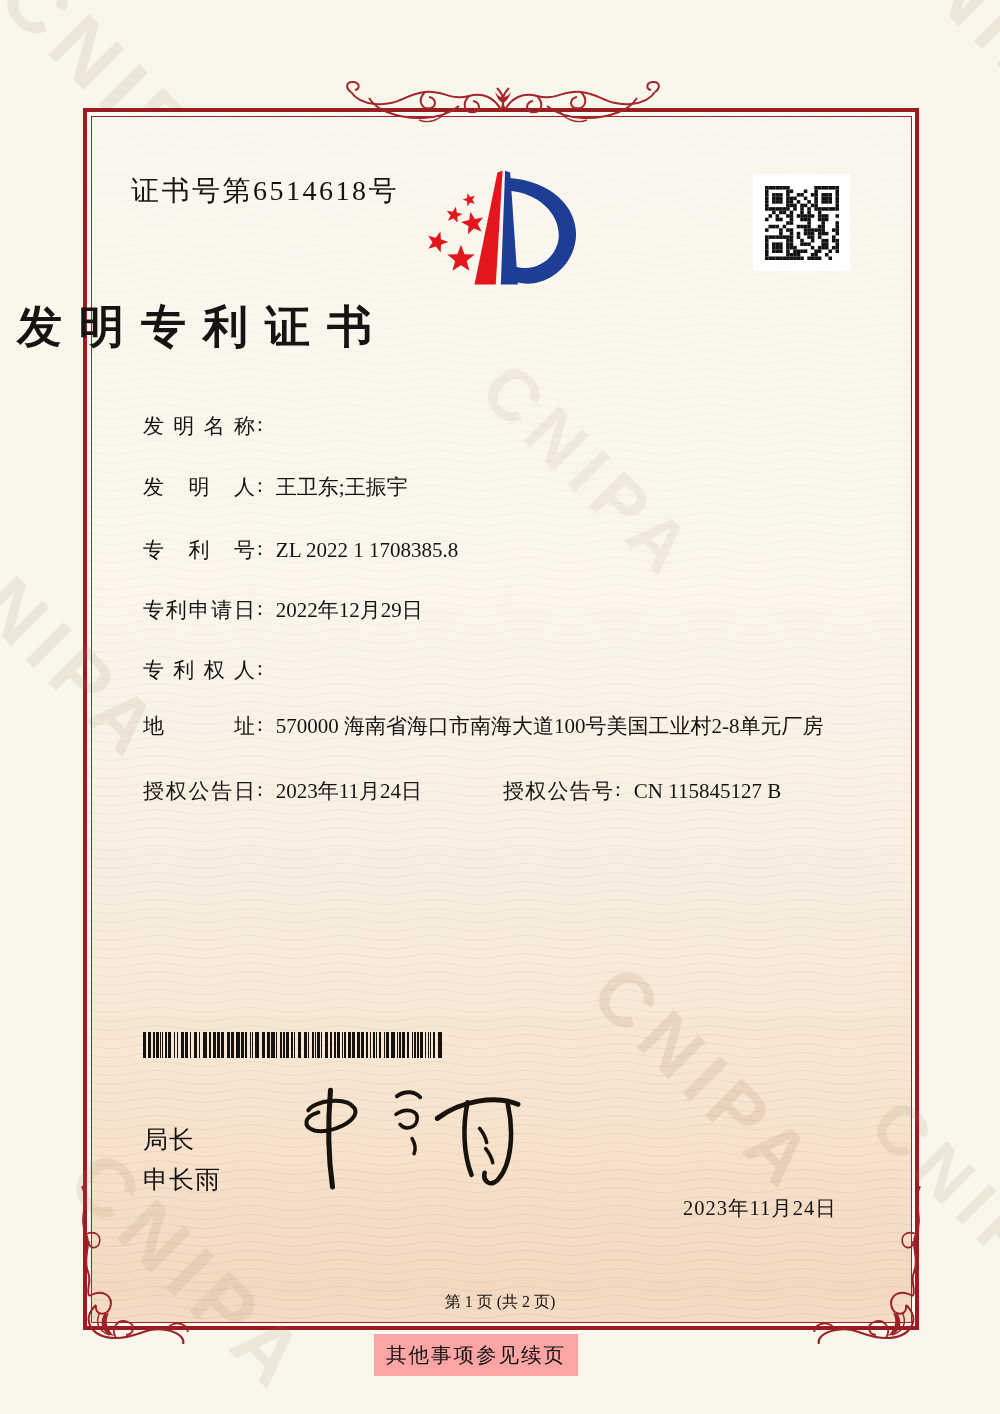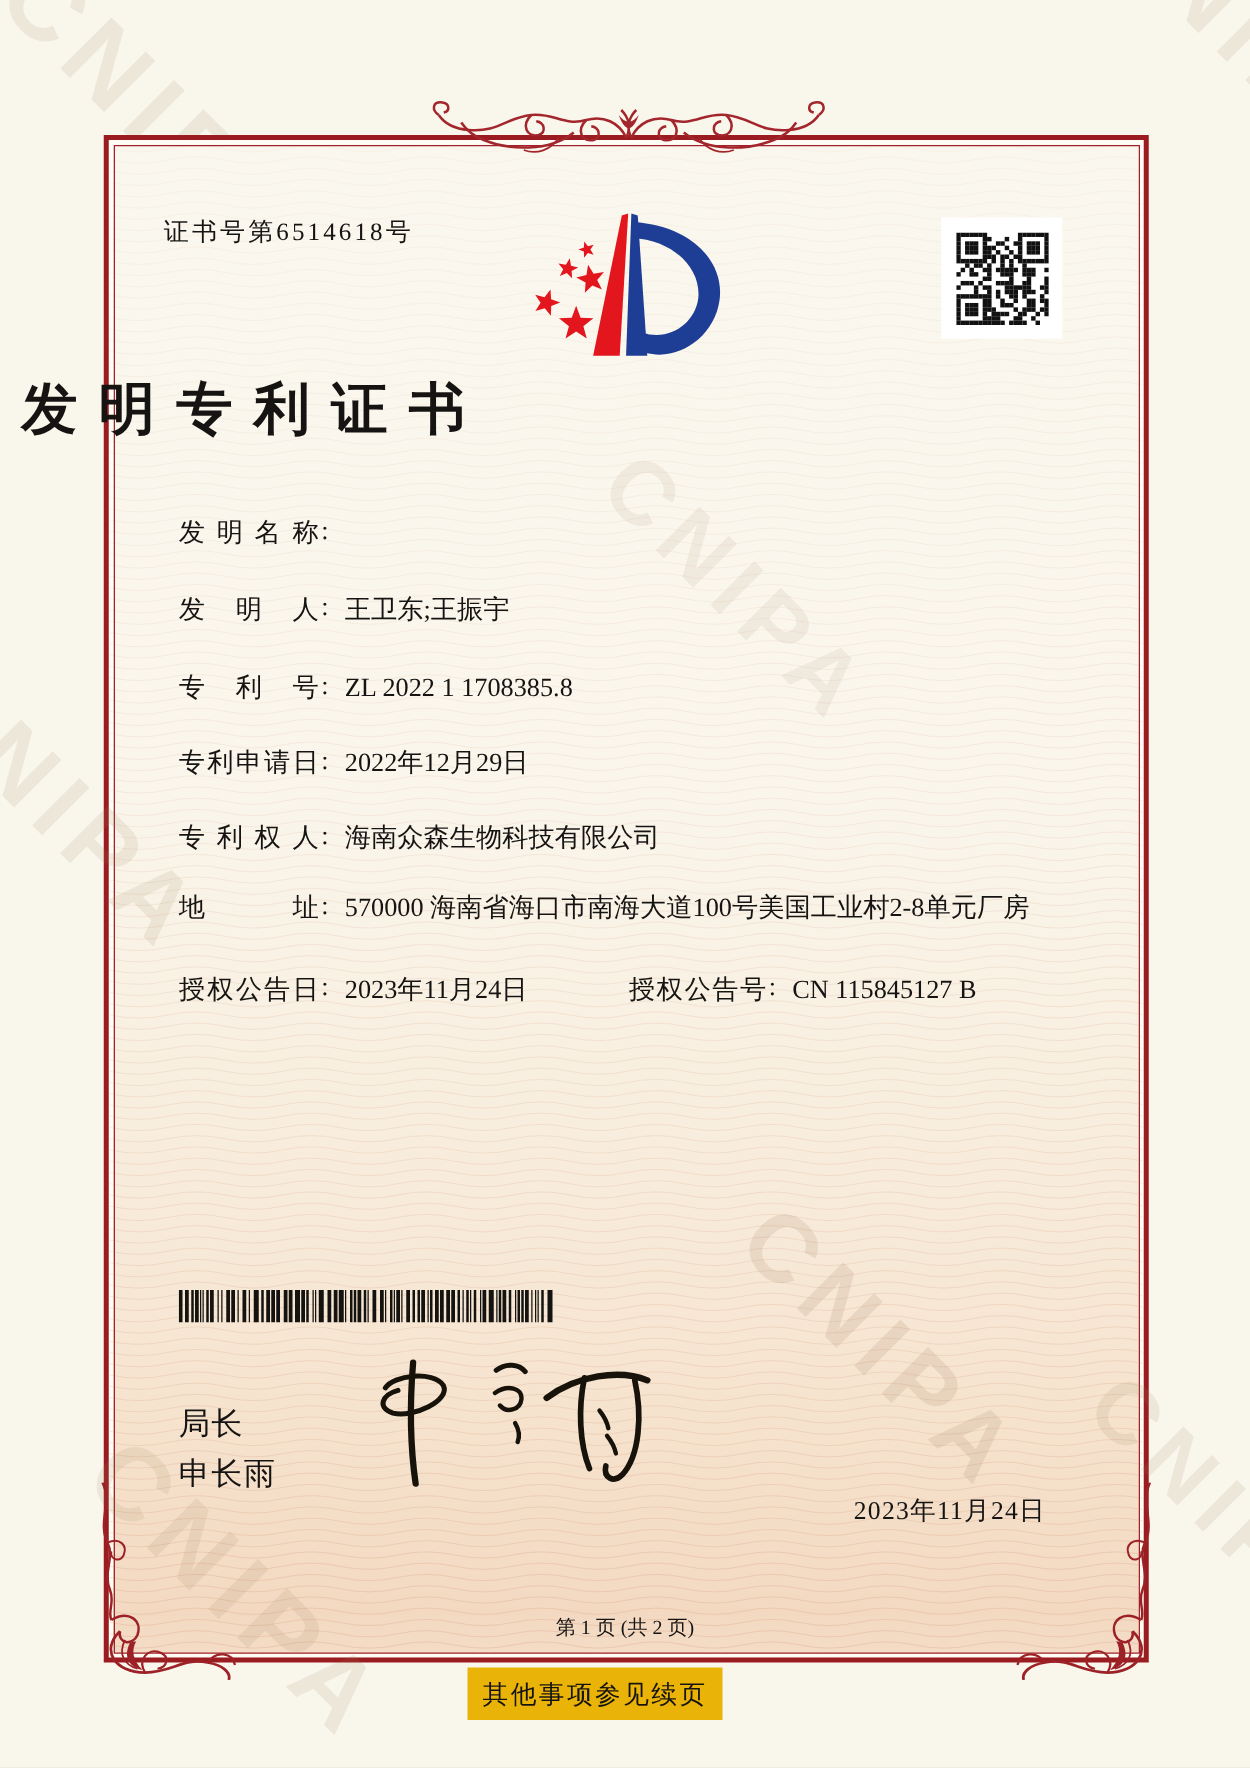--- a/index.html
+++ b/index.html
@@ -35,21 +35,21 @@
   }
   .frame-inner{
     position:absolute;inset:3.5px;
     border:1.5px solid #a0222a;
     pointer-events:none;
   }
   .waves{position:absolute;left:88px;top:113px;z-index:3;pointer-events:none;}
   .ornament{position:absolute;z-index:5;pointer-events:none;}
   
   .content{position:absolute;inset:0;z-index:6;}
-  .cert-no{position:absolute;left:131px;top:172px;font-size:20px;letter-spacing:2.5px;text-align:center;}
+  .cert-no{position:absolute;left:131px;top:172px;font-size:28px;letter-spacing:2.5px;text-align:center;}
   .logo{position:absolute;left:415px;top:164px;}
   .qr-box{position:absolute;left:753px;top:174px;width:97px;height:97px;background:#fff;}
   .qr-box svg{position:absolute;left:12px;top:12px;}
   .title{
     position:absolute;left:0;top:297px;width:100%;
     text-align:left;font-size:45px;font-weight:bold;
     letter-spacing:17px;text-indent:17px;
   }
   .fields{position:absolute;left:143px;top:0;width:737px;font-size:21px;}
   .row{position:absolute;left:0;display:flex;align-items:flex-start;width:737px;}
@@ -67,21 +67,21 @@
   .director{
     position:absolute;left:143px;top:1119px;
     font-family:"Liberation Sans","DejaVu Sans",sans-serif;
     font-size:25px;line-height:40px;letter-spacing:1px;
   }
   .signature{position:absolute;left:268px;top:1075px;}
   .issue-date{position:absolute;left:683px;top:1194px;font-size:20.5px;letter-spacing:1px;}
   .page-info{position:absolute;left:0;top:1292px;width:100%;text-align:center;font-size:16px;}
   .footer-note{
     position:absolute;left:374px;top:1334px;width:204px;height:42px;
-    background:#eab308;z-index:7;
+    background:#fca5a5;z-index:7;
     display:flex;align-items:center;justify-content:center;
     font-size:20.5px;letter-spacing:2px;
   }
 </style>
 </head>
 <body>
 
 <div class="page">
 
   <div class="wm" style="left:-30px;top:40px;font-size:84px;">CNIPA</div>
@@ -579,21 +579,20 @@
         <span class="val">2022年12月29日</span>
       </div>
       <div class="row" style="top:656px;">
         <span class="lbl spread">
             <span>专</span>
             <span>利</span>
             <span>权</span>
             <span>人</span>
           </span>
           <span class="colon">:</span>
-        <span class="val">海南众森生物科技有限公司</span>
       </div>
       <div class="row" style="top:712px;">
         <span class="lbl spread">
             <span>地</span>
             <span>址</span>
           </span>
           <span class="colon">:</span>
         <span class="val" style="max-width:562px;">570000 海南省海口市南海大道100号美国工业村2-8单元厂房</span>
       </div>
       <div class="row" style="top:777px;">

